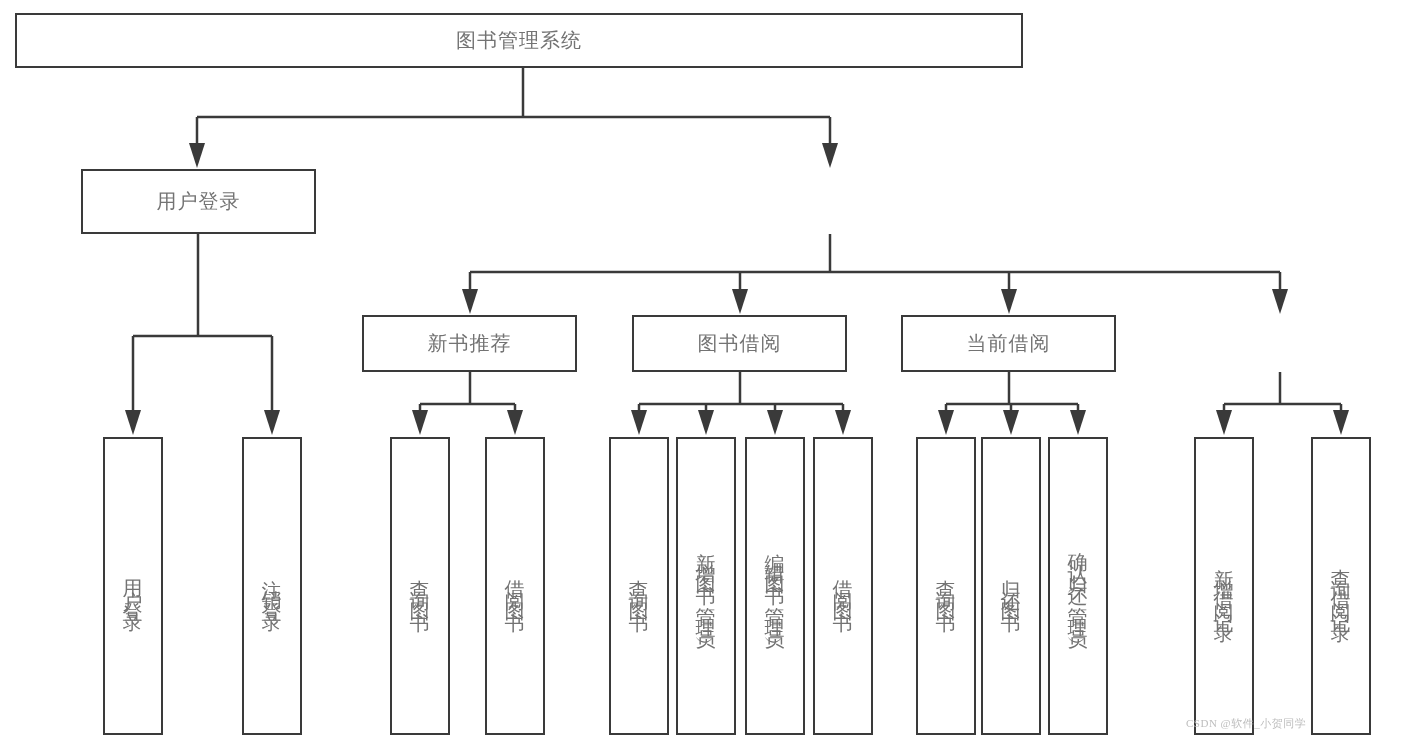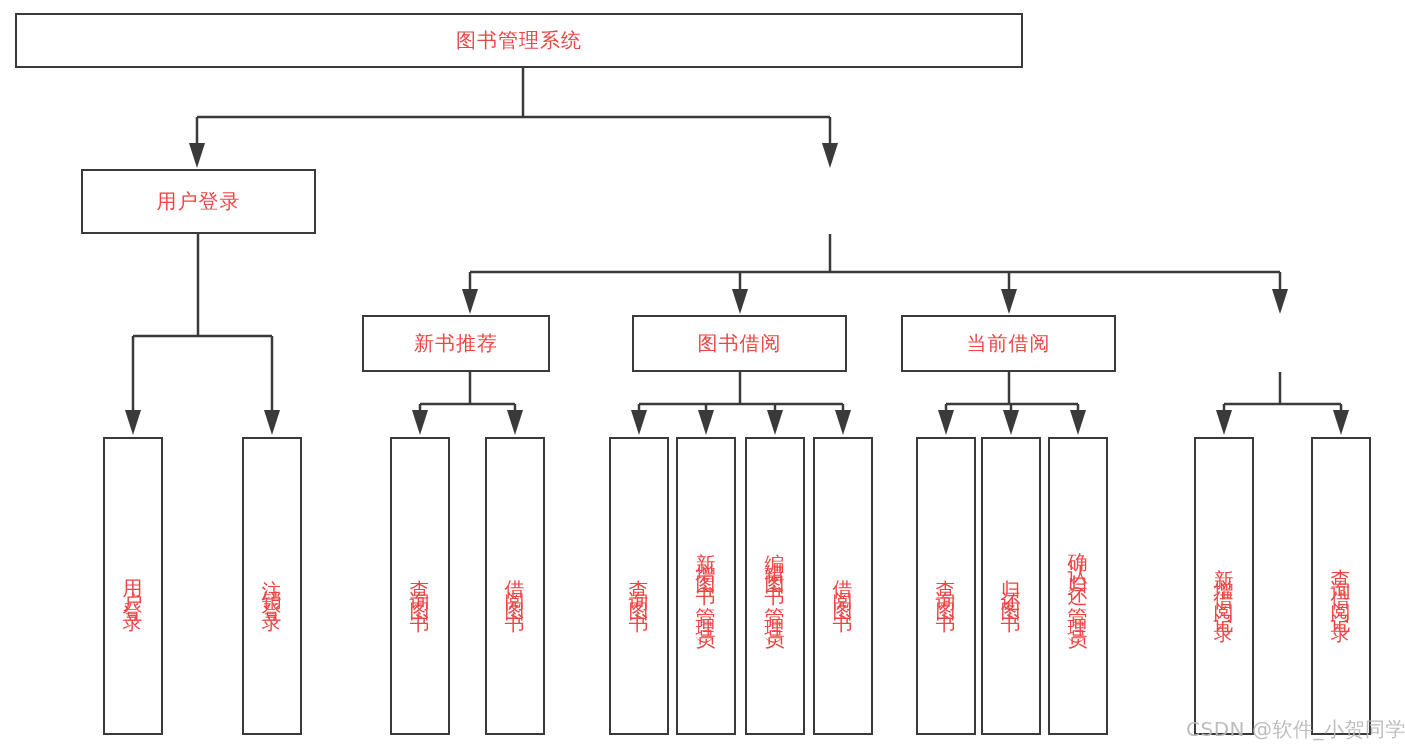--- a/index.html
+++ b/index.html
@@ -19,21 +19,21 @@
     position: absolute;
     left: 0;
     top: 0;
     z-index: 1;
   }
   .node {
     position: absolute;
     box-sizing: border-box;
     background: #ffffff;
     border: 2.5px solid #3a3a3a;
-    color: #ef4444;
+    color: #737373;
     display: flex;
     align-items: center;
     justify-content: center;
     z-index: 2;
     font-size: 20px;
   }
   .hbox {
     letter-spacing: 1px;
     white-space: nowrap;
   }
@@ -44,24 +44,25 @@
     writing-mode: vertical-rl;
     text-orientation: mixed;
     letter-spacing: 11px;
     line-height: 1;
   }
   .watermark {
     position: absolute;
     left: 1186px;
     top: 716px;
     z-index: 5;
-    font-size: 20px;
+    font-size: 11px;
     letter-spacing: 0.5px;
     color: rgba(185, 185, 185, 0.95);
     white-space: nowrap;
+    font-family: Liberation Serif, serif;
   }
 </style>
 </head>
 <body>
 
 <div class="stage">
 
   <svg class="connectors" width="1405" height="747" viewBox="0 0 1405 747">
     <g stroke="#3a3a3a" stroke-width="2.5" fill="none">
 
@@ -128,21 +129,21 @@
       <polygon points="1070,410 1086,410 1078,435"></polygon>
       <polygon points="1216,410 1232,410 1224,435"></polygon>
       <polygon points="1333,410 1349,410 1341,435"></polygon>
     </g>
   </svg>
 
   <div class="node hbox" style="left:15px; top:13px; width:1008px; height:55px;">图书管理系统</div>
 
   <div class="node hbox" style="left:81px; top:169px; width:235px; height:65px;">用户登录</div>
 
-  <div class="node hbox" style="left:362px; top:315px; width:188px; height:57px;">新书推荐</div>
+  <div class="node hbox" style="left:362px; top:315px; width:215px; height:57px;">新书推荐</div>
   <div class="node hbox" style="left:901px; top:315px; width:215px; height:57px;">当前借阅</div>
   <div class="node hbox" style="left:632px; top:315px; width:215px; height:57px;">图书借阅</div>
 
   <div class="node vbox" style="left:103px;">用户登录</div>
   <div class="node vbox" style="left:242px;">注销登录</div>
 
   <div class="node vbox" style="left:390px;">查询图书</div>
   <div class="node vbox" style="left:485px;">借阅图书</div>
 
   <div class="node vbox" style="left:609px;">查询图书</div>

